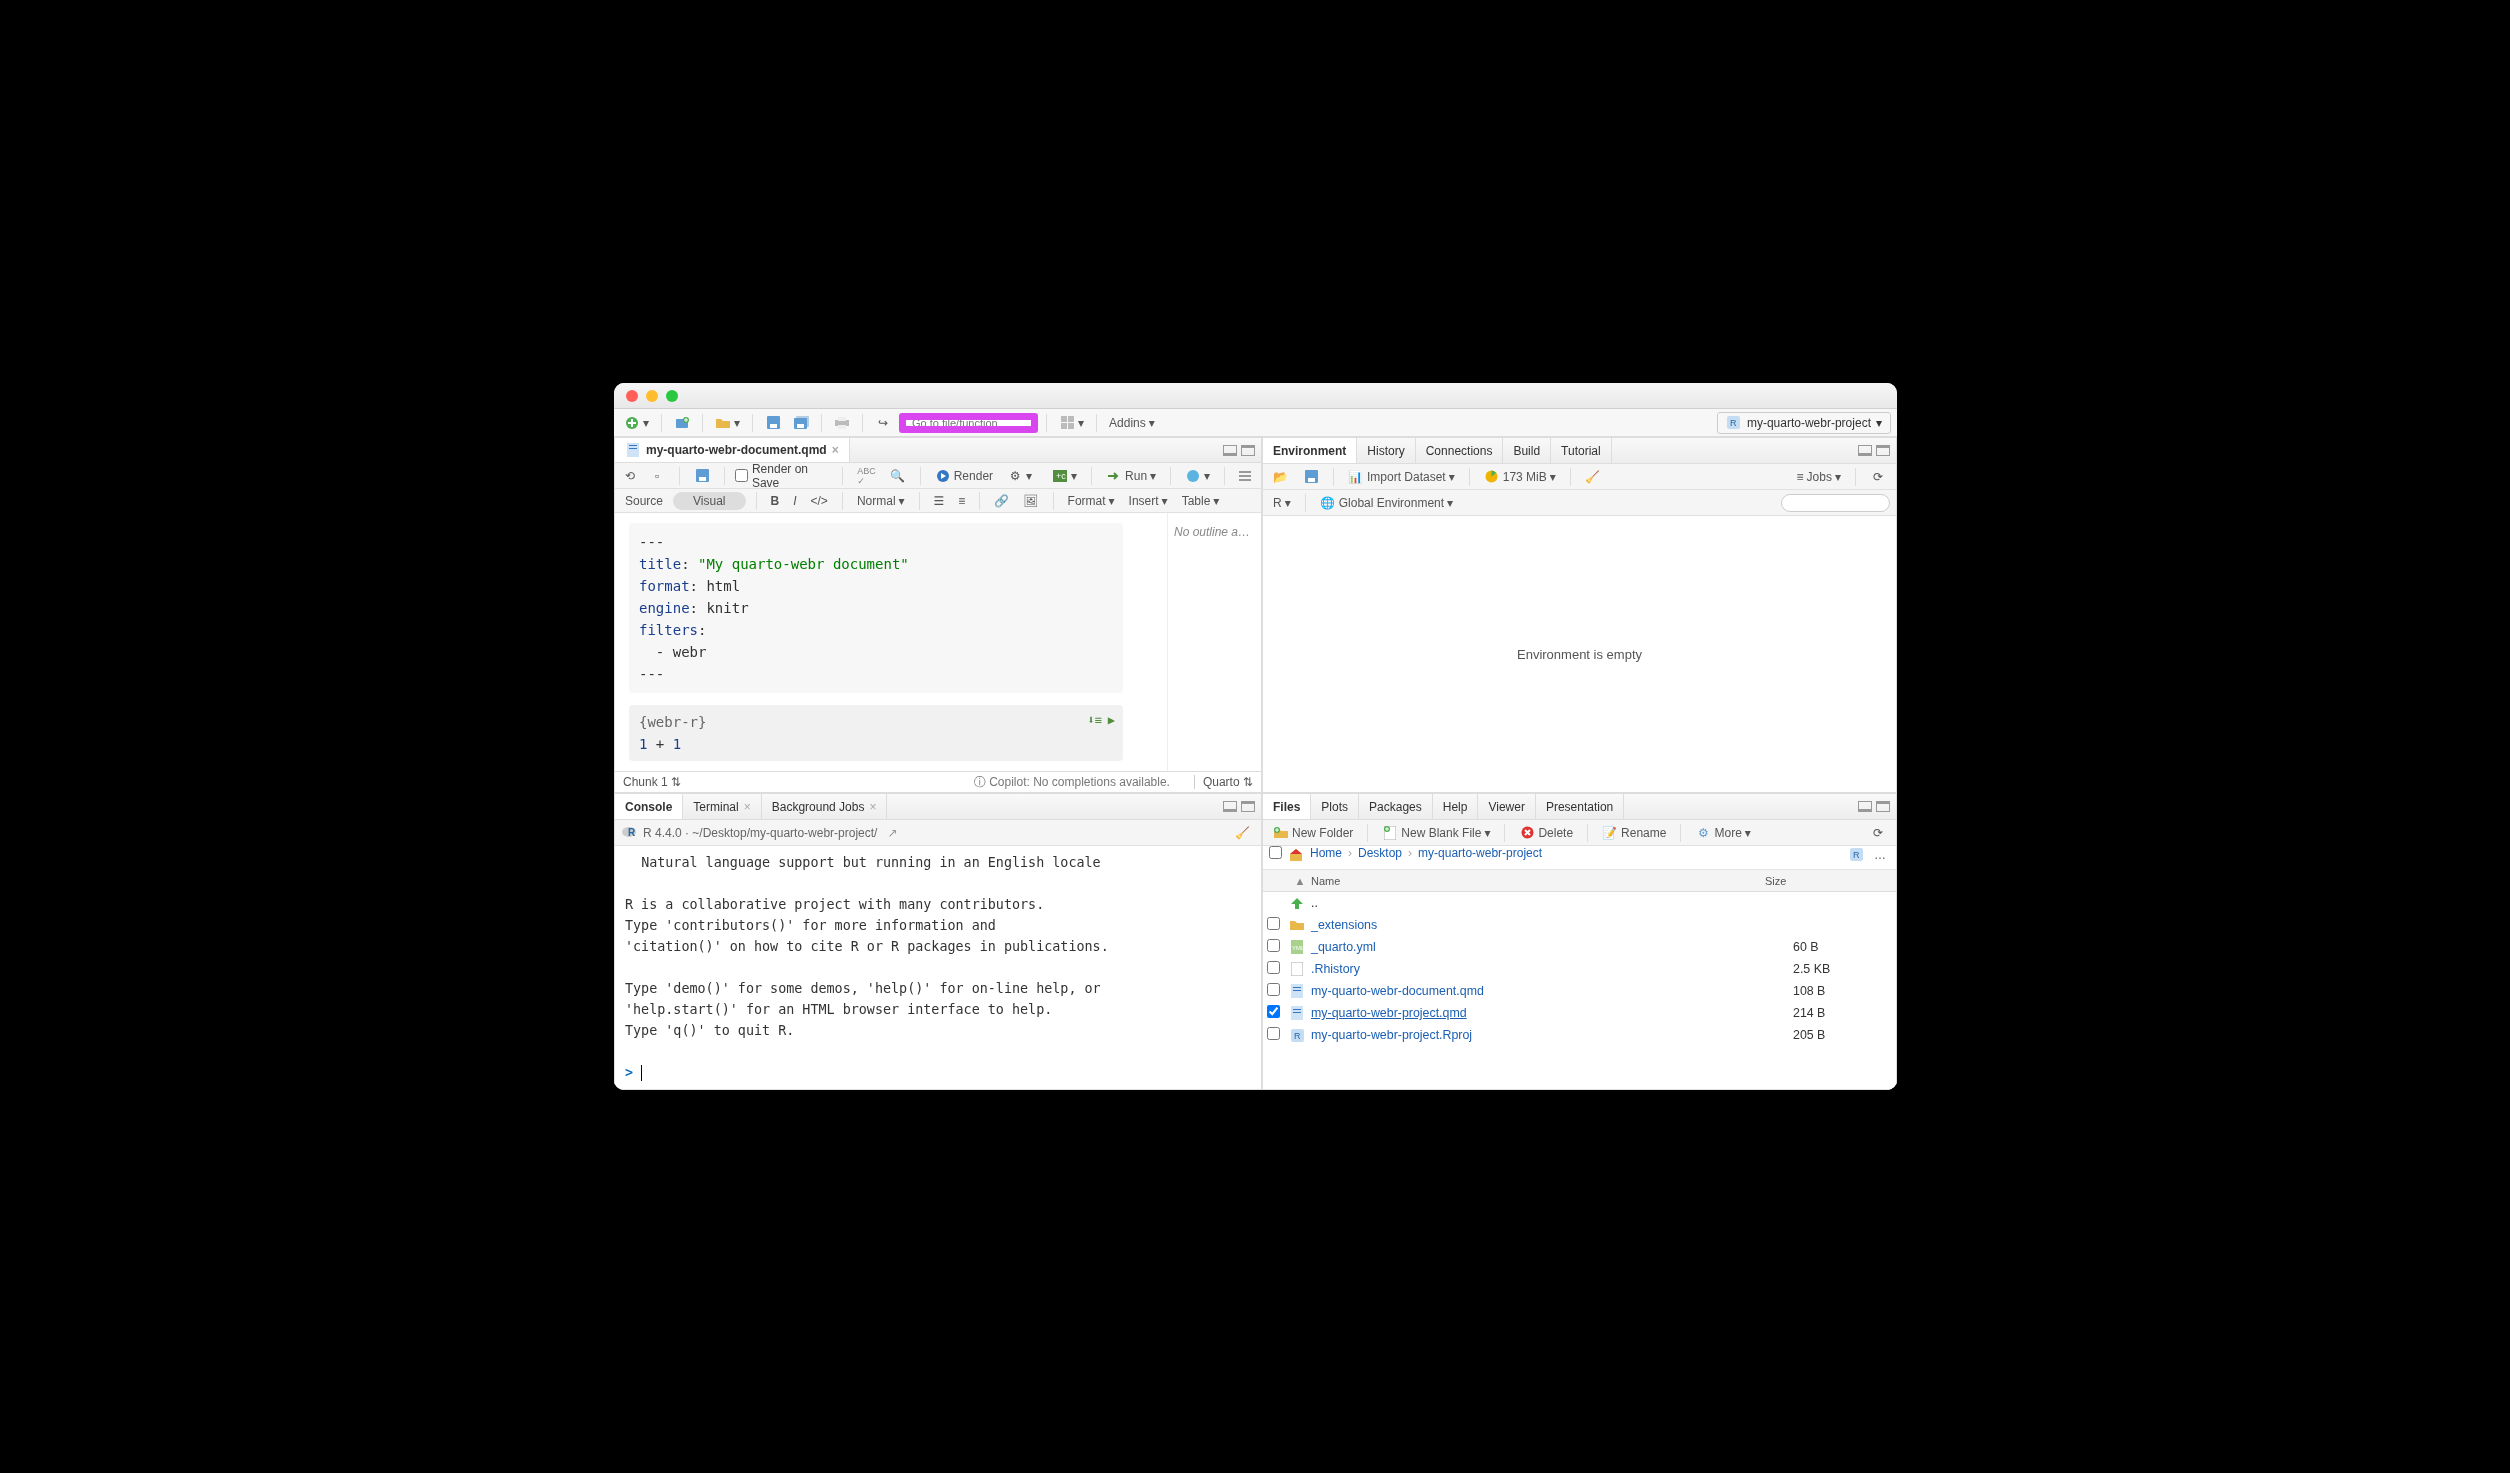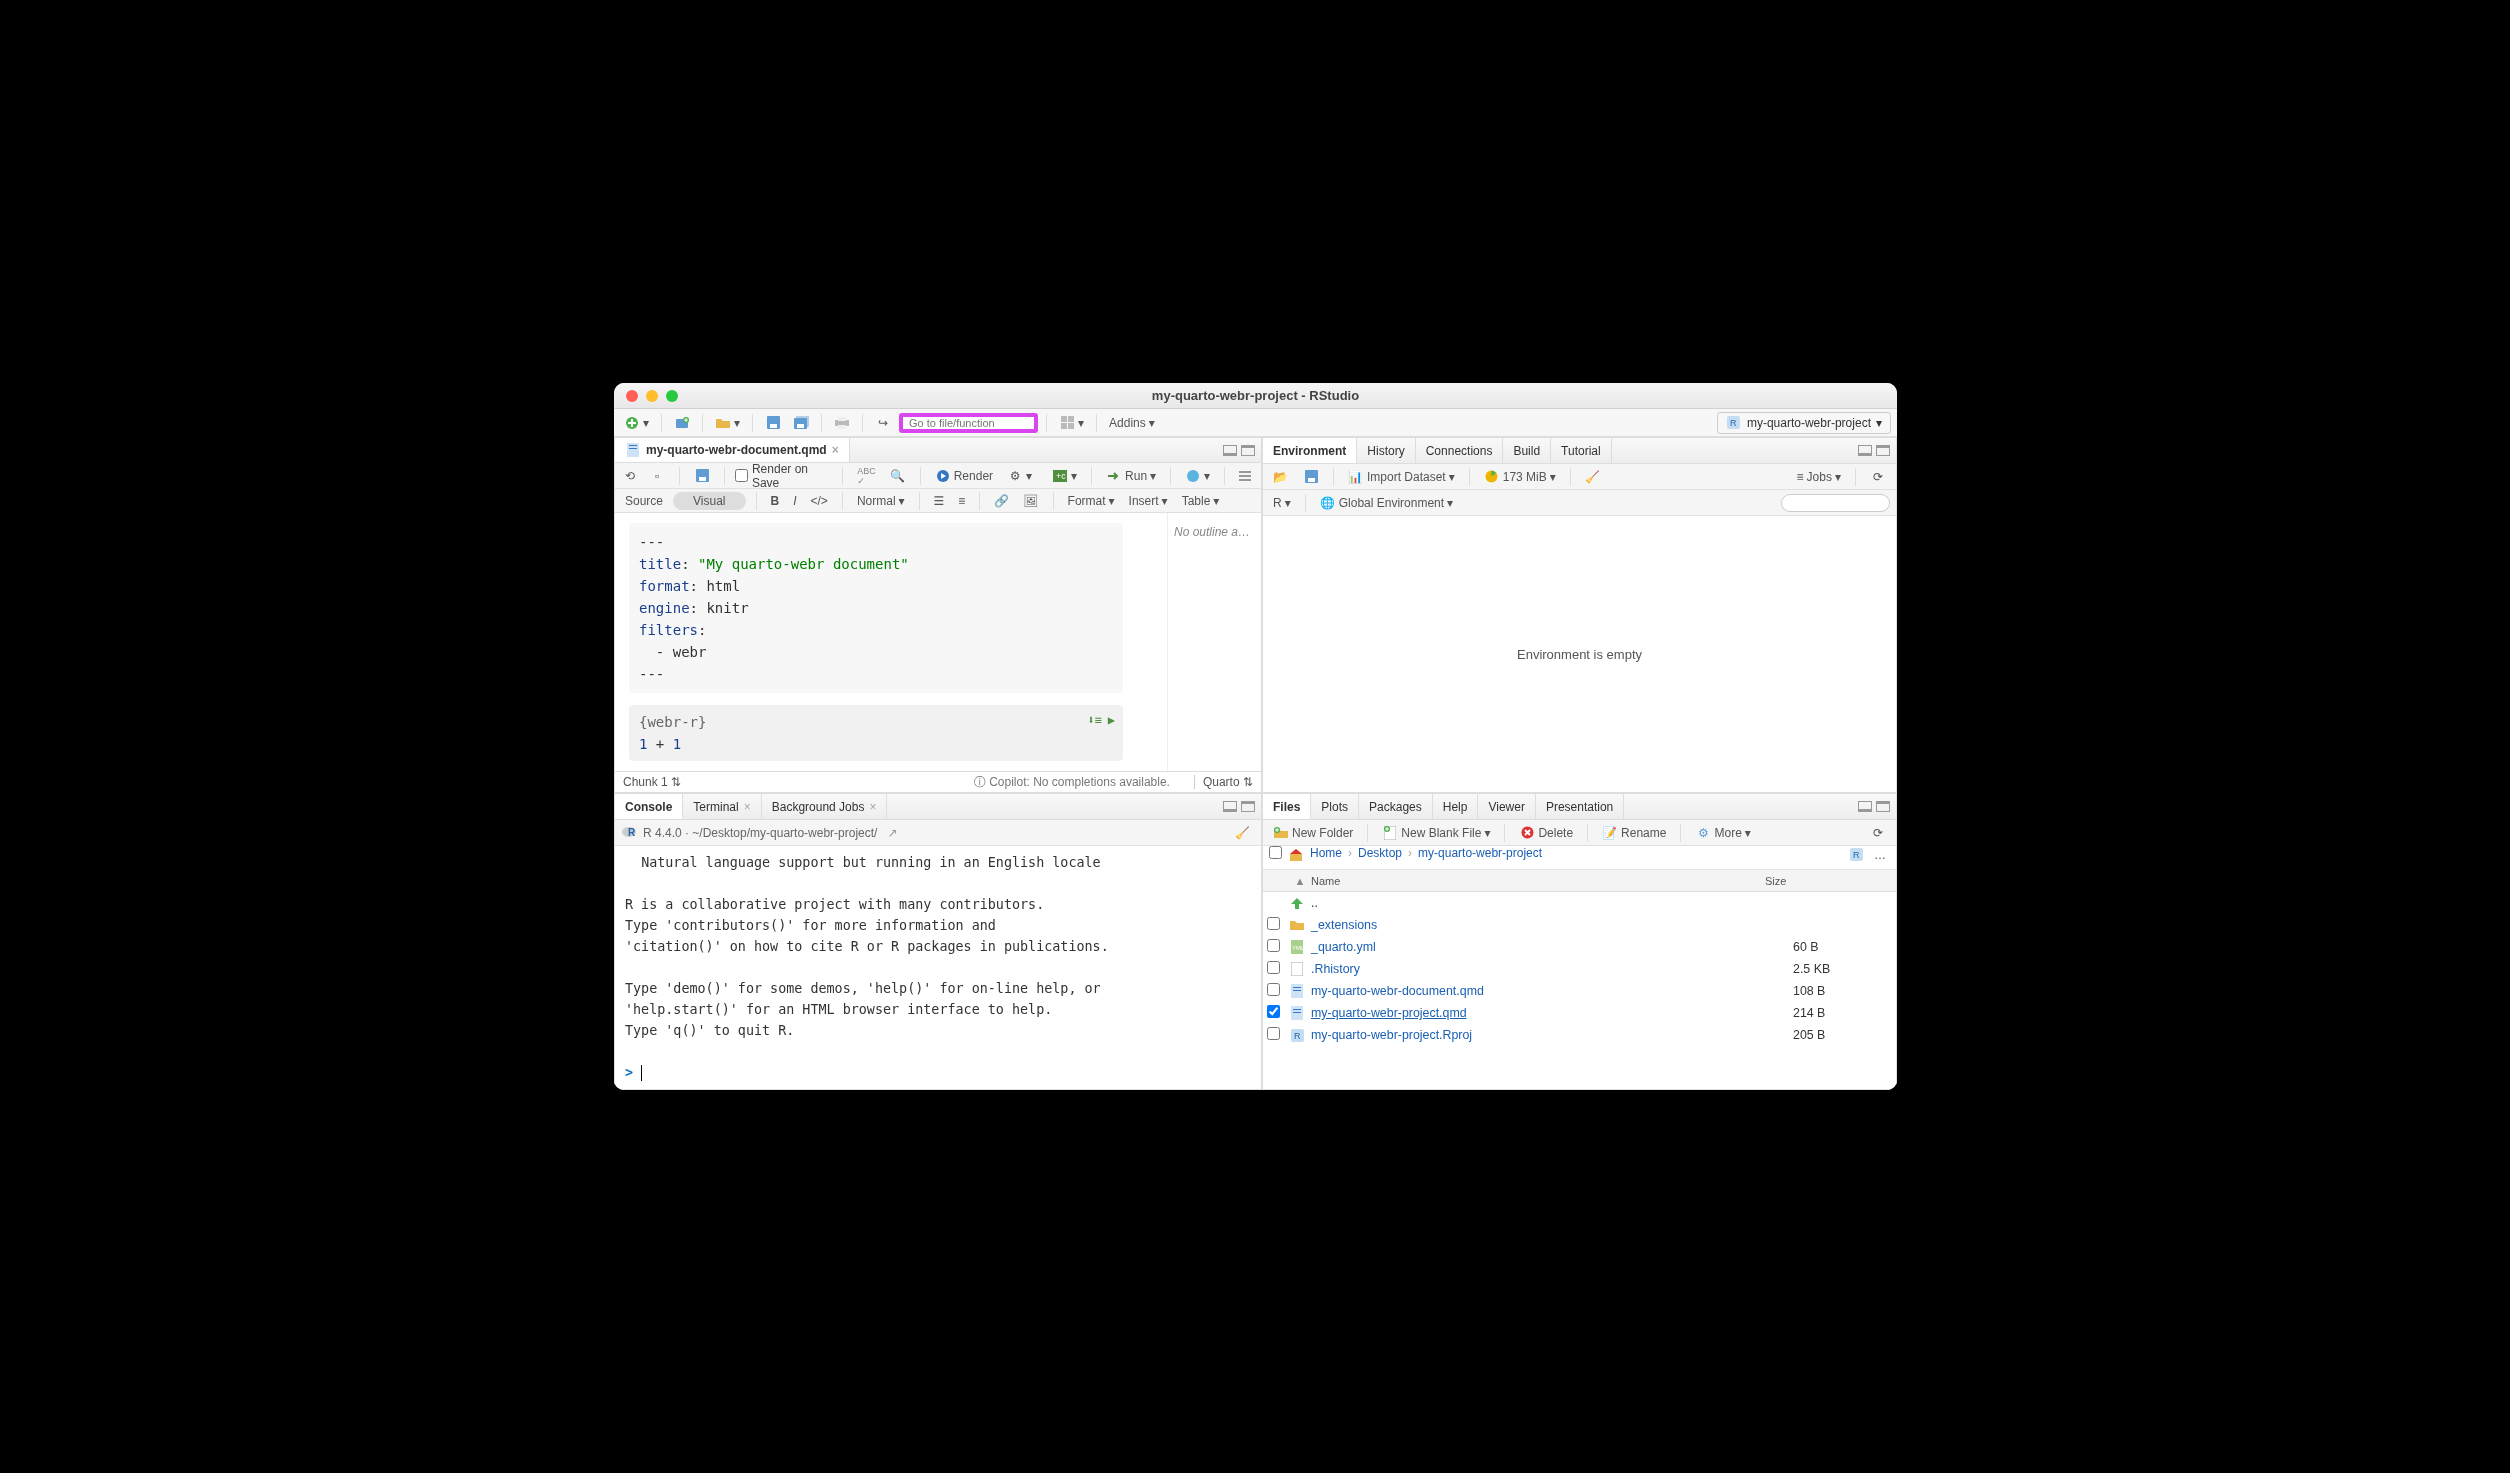--- a/index.html
+++ b/index.html
@@ -45,21 +45,21 @@
   border-bottom: 1px solid #ddd;
   display: flex;
   align-items: center;
   gap: 4px;
   padding: 0 6px;
   font-size: 12px;
 }
 .tb-sep { width: 1px; height: 18px; background: #ddd; margin: 0 4px; }
 .tb-btn { display: inline-flex; align-items: center; gap: 3px; padding: 2px 4px; cursor: pointer; color: #555; }
 .tb-input {
-  border: 4px solid #d946ef;
+  border: 7px solid #d946ef;
   border-radius: 3px;
   padding: 1px 6px;
   font-size: 11px;
   color: #888;
   width: 139px;
   height: 20px;
 }
 .spacer { flex: 1; }
 .project-pill {
   border: 1px solid #ccc;
@@ -236,21 +236,20 @@
 <body>
 
 <div class="window">
 
   <div class="titlebar">
     <div class="traffic">
       <span class="tl-close"></span>
       <span class="tl-min"></span>
       <span class="tl-max"></span>
     </div>
-    <div class="title">my-quarto-webr-project - RStudio</div>
   </div>
 
   <div class="main-toolbar">
     <span class="tb-btn">
       <span class="i">
           <svg width="14" height="14" viewBox="0 0 14 14">
             <circle cx="7" cy="7" r="6" fill="#4caf50"></circle>
             <path d="M7 3v8M3 7h8" stroke="#fff" stroke-width="2"></path>
           </svg>
         </span>▾

